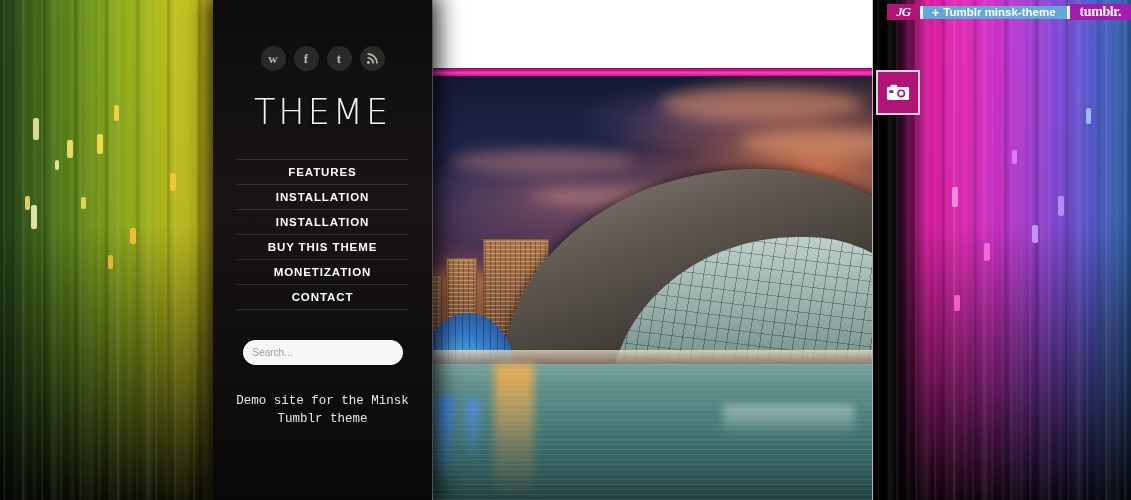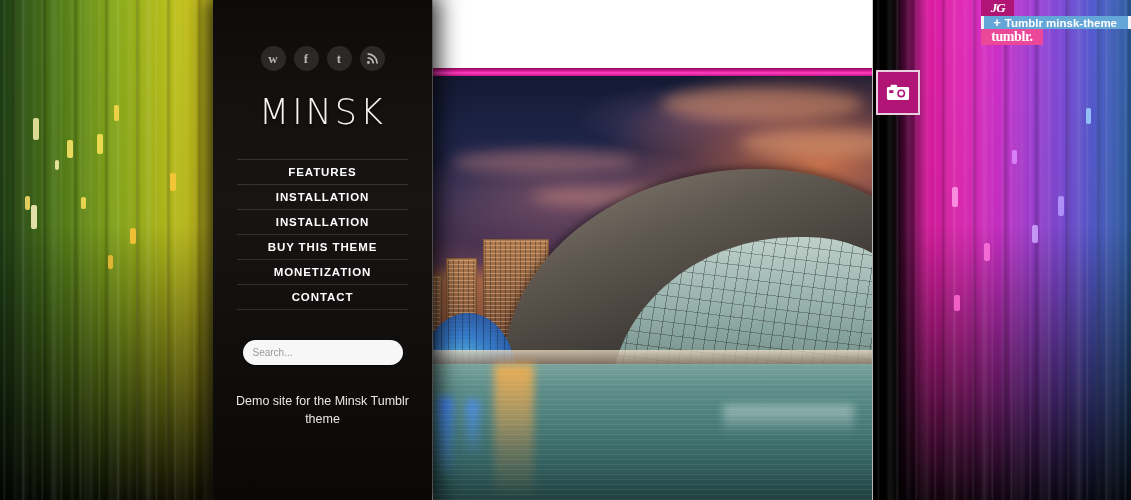--- a/index.html
+++ b/index.html
@@ -85,21 +85,21 @@
   }
   .search-input {
     flex:1; border:none; outline:none; background:transparent;
     padding:0 10px; font-size:10px; color:#555;
     font-family:"Liberation Sans", sans-serif;
   }
   .search-input::placeholder { color:#9a9a9a; }
 
   .description {
     margin:27px auto 0; width:175px;
-    color:#e9e7e5; font-size:12.5px; line-height:1.45;
+    color:#e9e7e5; font-size:12.5px; line-height:1.45;font-family:Liberation Mono, monospace;
   }
 
   
   .content {
     position:absolute; left:432px; top:0; width:441px; height:500px;
     z-index:4;
   }
   .white-head {
     height:68px; background:#ffffff;
     border-left:1px solid #c9c6c2; border-right:1px solid #c9c6c2;
@@ -191,39 +191,39 @@
     position:absolute; left:876px; top:70px; width:44px; height:45px;
     background:#b01474; border:2px solid #e7cfdd;
     display:flex; align-items:center; justify-content:center;
     cursor:pointer; z-index:9;
   }
   .cam-badge svg { display:block; }
 
   
   .tumblr-bar {
     position:absolute; right:0; top:0; height:24px;
-    display:flex; align-items:flex-start; z-index:20;flex-direction:column;
+    display:flex; align-items:center; z-index:20;
   }
   .avatar {
     width:33px; background:#b01474; color:#ffffff;
     display:flex; align-items:center; justify-content:center;
     font-size:13px; font-weight:bold; font-style:italic;
     font-family:"Liberation Serif", serif; cursor:pointer;
     letter-spacing:-1px;
   }
   .follow-btn {
     background:#64a6d8; color:#ffffff; border:none;
     padding:0 11px 0 9px; font-size:11.5px; font-weight:bold;
     cursor:pointer; display:flex; align-items:center; gap:4px;
     font-family:"Liberation Sans", sans-serif;
     border-left:3px solid #f2f4f6; border-right:3px solid #f2f4f6;
   }
   .follow-plus { font-size:13px; line-height:1; }
   .tumblr-logo {
-    background:#ec4899; color:#ffffff;
+    background:#a21caf; color:#ffffff;
     padding:0 10px; display:flex; align-items:center;
     font-size:14px; font-weight:bold; cursor:pointer;
     font-family:"Liberation Serif", serif; letter-spacing:-.4px;
   }
 </style>
 </head>
 <body>
 
 <div id="stage">
 
@@ -265,21 +265,21 @@
       </div>
       <div class="social">
         <svg width="13" height="13" viewBox="0 0 16 16" aria-hidden="true">
           <circle cx="3" cy="13" r="1.8" fill="#b9b6b2"></circle>
           <path d="M2 8.2a5.8 5.8 0 0 1 5.8 5.8h2.2A8 8 0 0 0 2 6z" fill="#b9b6b2"></path>
           <path d="M2 3.4A10.6 10.6 0 0 1 12.6 14h2.2A12.8 12.8 0 0 0 2 1.2z" fill="#b9b6b2"></path>
         </svg>
       </div>
     </div>
 
-    <div class="site-title">MINSK</div>
+    <div class="site-title">THEME</div>
 
     <nav class="nav">
       <div class="nav-item">FEATURES</div>
       <div class="nav-item">INSTALLATION</div>
       <div class="nav-item">INSTALLATION</div>
       <div class="nav-item">BUY THIS THEME</div>
       <div class="nav-item">MONETIZATION</div>
       <div class="nav-item">CONTACT</div>
     </nav>
 

